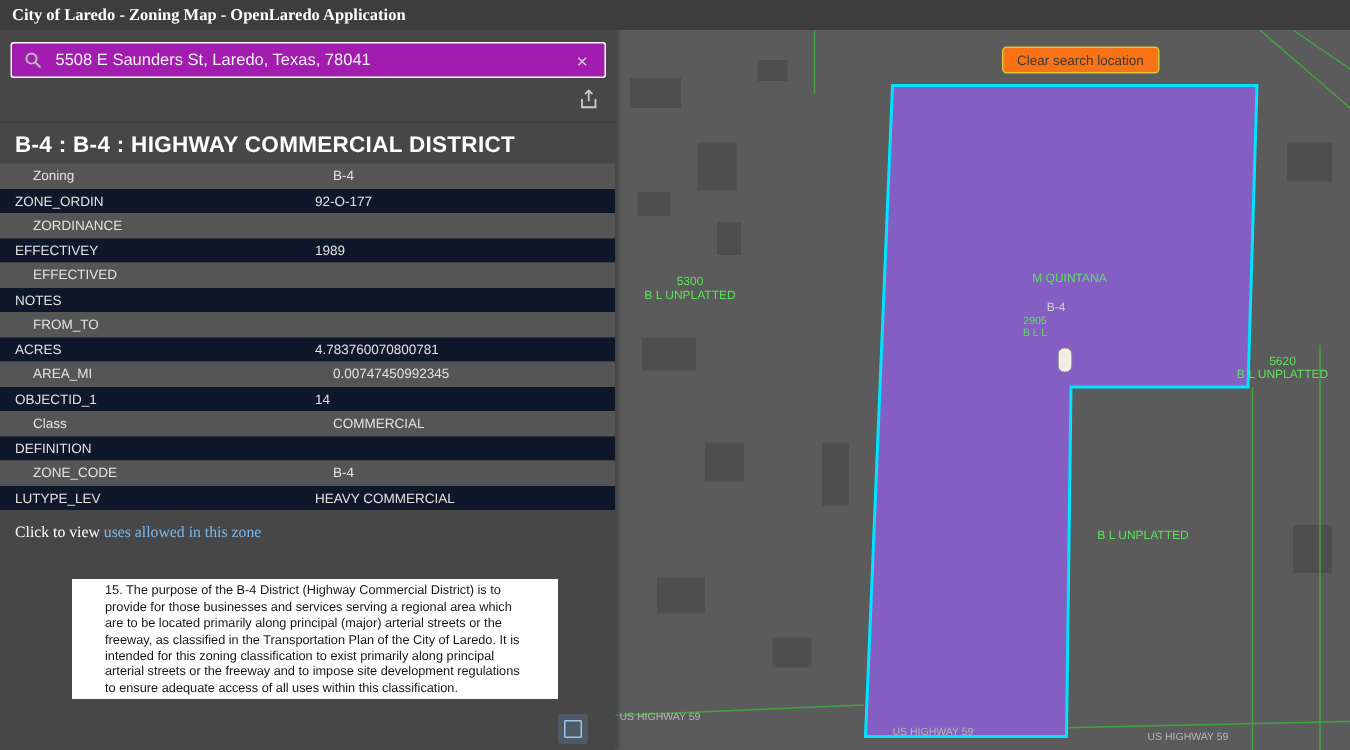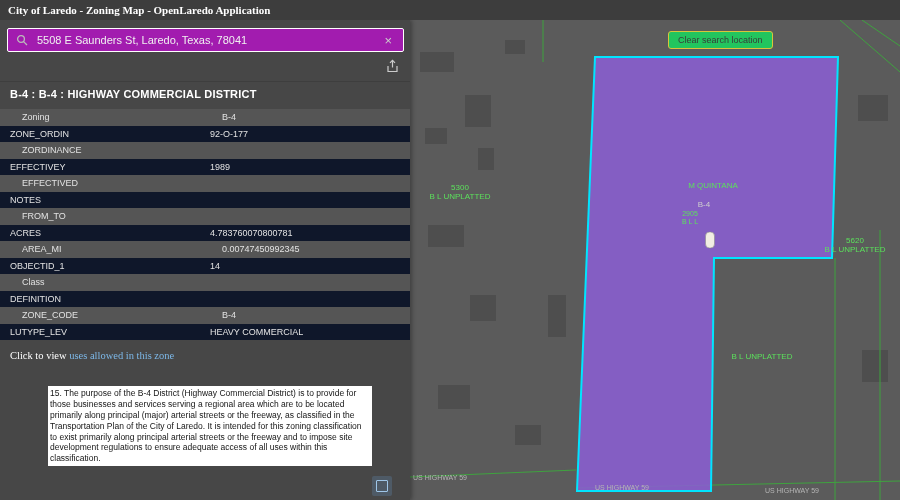--- a/index.html
+++ b/index.html
@@ -26,49 +26,49 @@
     outline:none;margin-left:7px;font-family:inherit;
   }
   .search-clear{color:#cccccc;font-size:13px;cursor:pointer;padding:0 3px;line-height:1;}
   .toolbar-row{
     position:absolute;top:34px;left:0;width:410px;height:28px;
     border-bottom:1px solid #3e3e3e;box-sizing:border-box;
   }
   .share-btn{position:absolute;right:10px;top:5px;cursor:pointer;}
   .panel-header{
     position:absolute;top:68px;left:10px;right:10px;color:#ffffff;
-    font-size:11px;font-weight:bold;letter-spacing:.2px;
+    font-size:15px;font-weight:bold;letter-spacing:.2px;
   }
   .attr-table{position:absolute;top:89px;left:0;width:410px;}
   .attr-row{display:flex;height:16.5px;align-items:center;font-size:9px;color:#e2e2e2;}
   .attr-row.even{background:#555555;padding-left:12px;}
   .attr-row.odd{background:#0f172a;}
   .attr-label{width:200px;padding-left:10px;box-sizing:border-box;white-space:nowrap;}
   .attr-value{flex:1;padding-left:10px;white-space:nowrap;}
   .click-view{position:absolute;top:330px;left:10px;font-size:10.5px;color:#ffffff;font-family:Liberation Serif, serif;}
   .click-view a{color:#7db8e8;cursor:pointer;}
   .description{
     position:absolute;top:366px;left:48px;width:324px;background:#ffffff;
-    color:#151515;font-size:8.5px;line-height:1.28;padding:2px 2px;box-sizing:border-box;
+    color:#151515;font-size:8.5px;line-height:1.28;padding:2px 22px;box-sizing:border-box;
   }
   .overview-icon{
     position:absolute;left:372px;top:456px;width:20px;height:20px;
     background:#4e5a66;border-radius:2px;display:flex;align-items:center;
     justify-content:center;cursor:pointer;
   }
   .overview-icon span{
     display:block;width:10px;height:10px;border:1.5px solid #9fc6e8;border-radius:1px;
   }
   .map{
     position:absolute;left:410px;top:20px;width:490px;height:480px;background:#5b5b5b;
   }
   .map svg{position:absolute;left:0;top:0;}
   .clear-btn{
     position:absolute;left:258px;top:11px;height:18px;padding:0 9px;
-    background:#22c55e;border:1px solid #d9c43a;border-radius:3px;
+    background:#f97316;border:1px solid #d9c43a;border-radius:3px;
     font-size:9px;color:#3a3a3a;line-height:16px;cursor:pointer;z-index:6;
     font-family:inherit;
   }
 </style>
 </head>
 <body>
 
 <div class="titlebar">City of Laredo - Zoning Map - OpenLaredo Application</div>
 
 <div class="sidebar">
@@ -132,20 +132,21 @@
       <div class="attr-row even">
         <div class="attr-label">AREA_MI</div>
         <div class="attr-value">0.00747450992345</div>
       </div>
       <div class="attr-row odd">
         <div class="attr-label">OBJECTID_1</div>
         <div class="attr-value">14</div>
       </div>
       <div class="attr-row even">
         <div class="attr-label">Class</div>
+        <div class="attr-value">COMMERCIAL</div>
       </div>
       <div class="attr-row odd">
         <div class="attr-label">DEFINITION</div>
       </div>
       <div class="attr-row even">
         <div class="attr-label">ZONE_CODE</div>
         <div class="attr-value">B-4</div>
       </div>
       <div class="attr-row odd">
         <div class="attr-label">LUTYPE_LEV</div>

